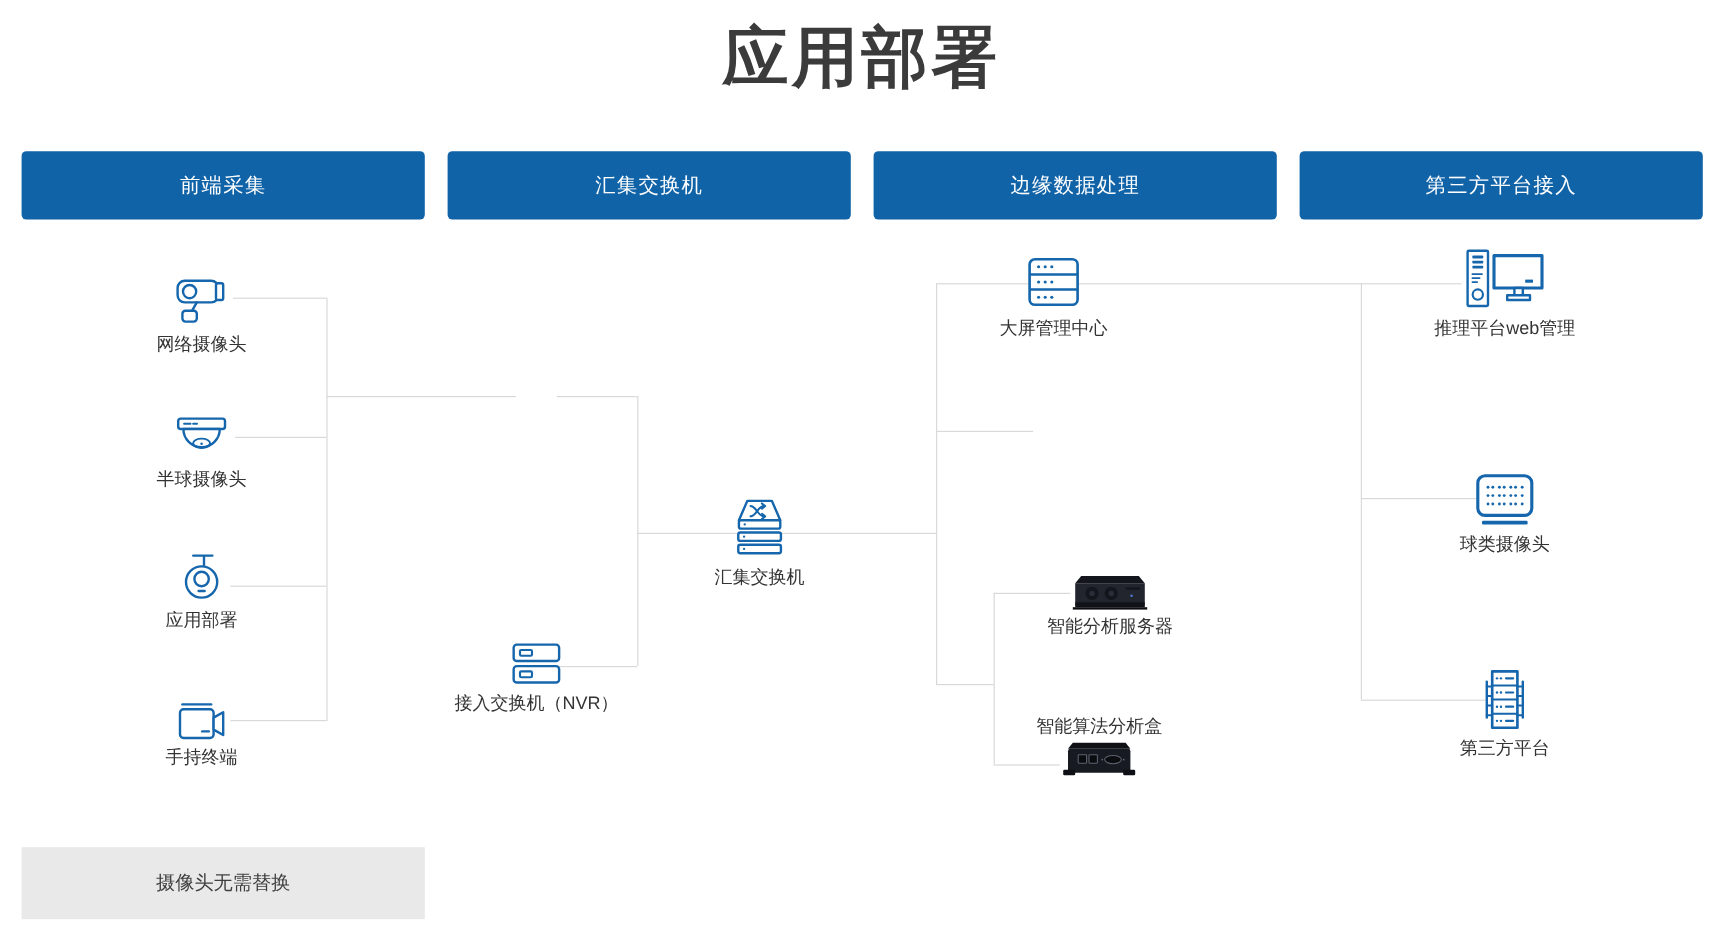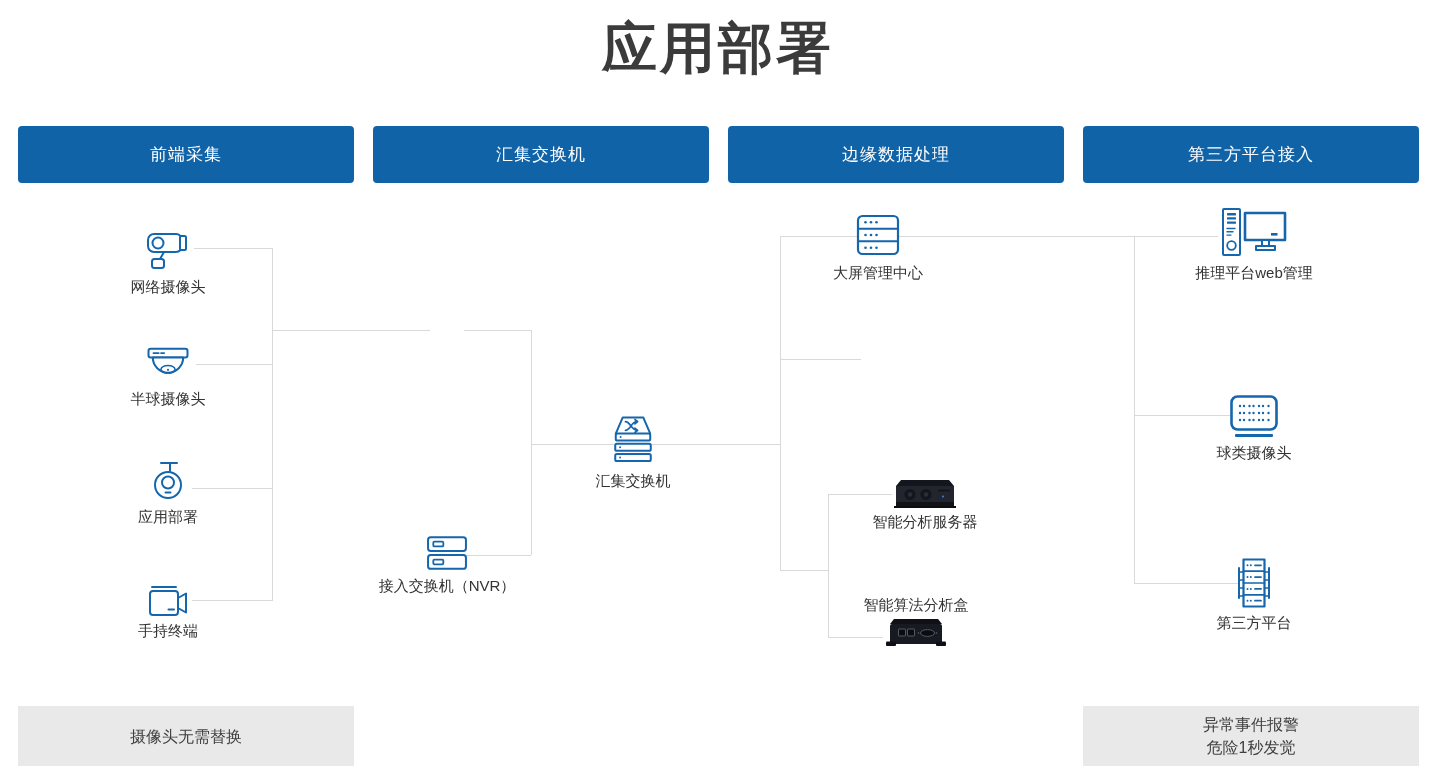--- a/index.html
+++ b/index.html
@@ -246,18 +246,14 @@
       <path d="M43 12 v30" stroke-width="2"></path>
       <path d="M38.5 16 h4.5 M38.5 24 h4.5 M38.5 32 h4.5 M38.5 40 h4.5" stroke-width="1.7"></path>
     </svg>
     <div class="nlabel">第三方平台</div>
   </div>
 
   <div class="foot" style="left:18px">
     <span>摄像头无需替换</span>
     <span></span>
   </div>
-  <div class="foot" style="left:1083px">
-    <span>异常事件报警</span>
-    <span>危险1秒发觉</span>
-  </div>
 
 </div>
 
 </body></html>

